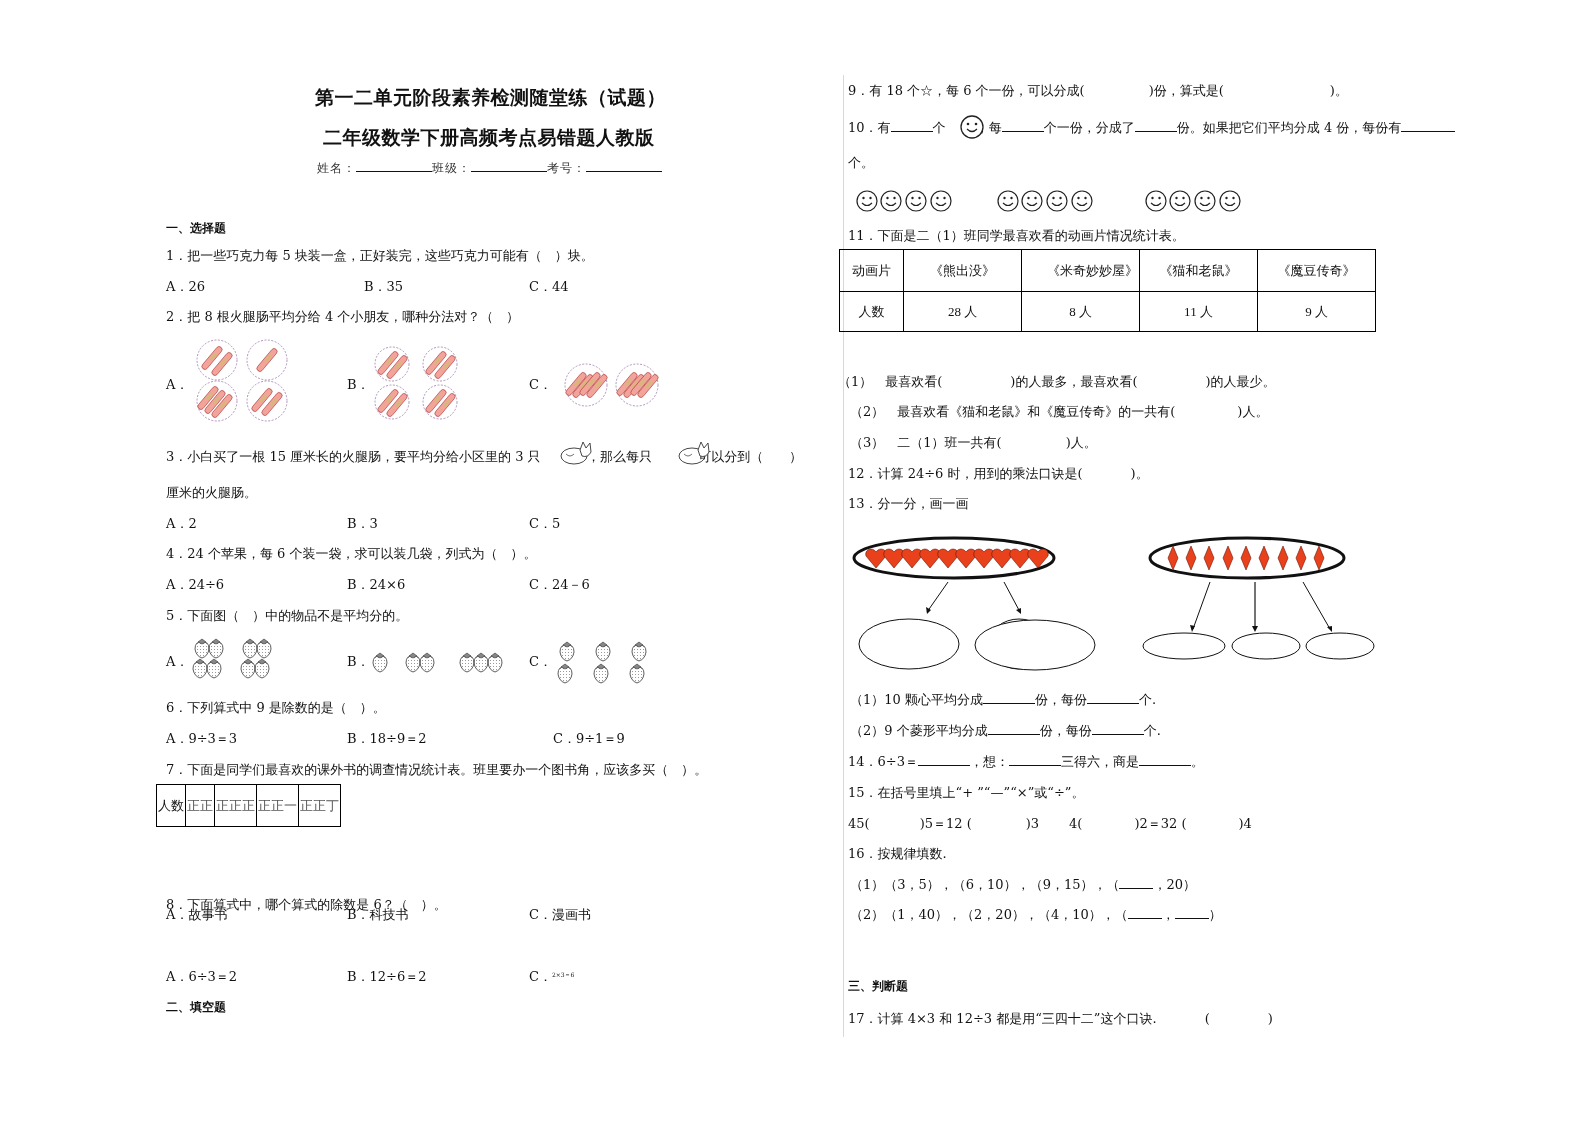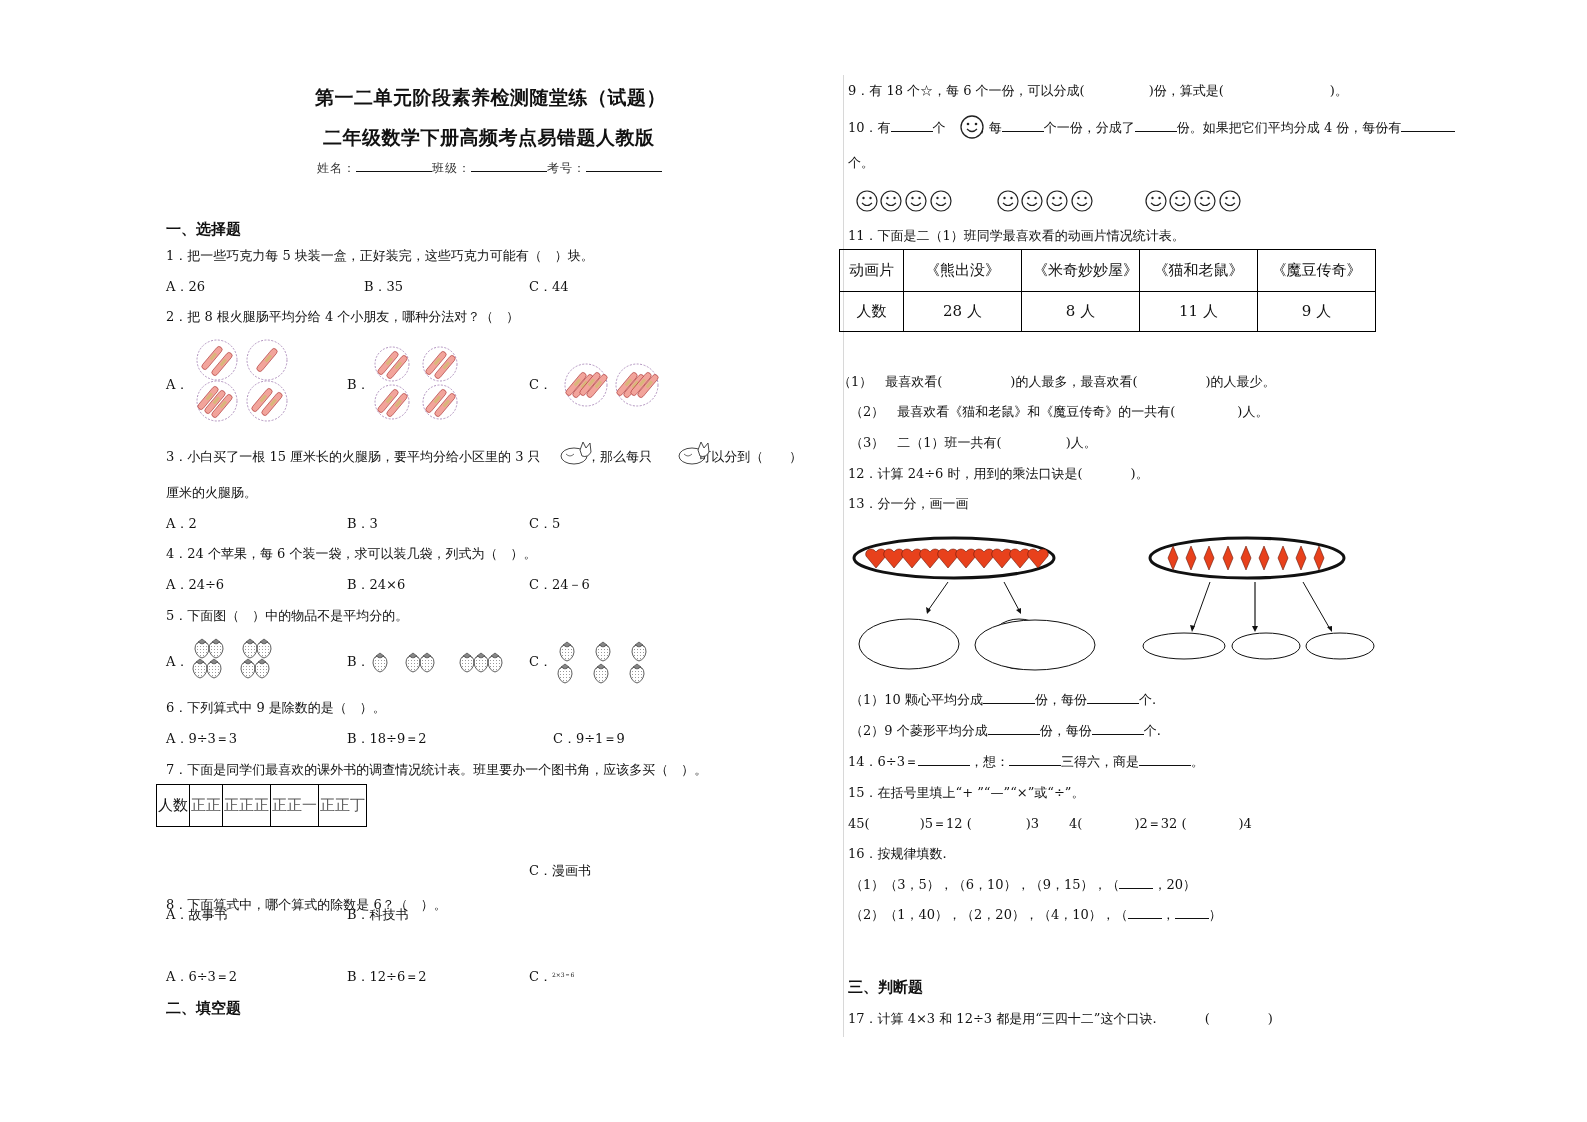--- a/index.html
+++ b/index.html
@@ -9,25 +9,25 @@
     color: #111;
     font-size: 13px;
   }
   .abs { position: absolute; white-space: nowrap; }
   .title {
     font-family: "DejaVu Sans", "Liberation Sans", sans-serif;
     font-weight: bold; font-size: 19px; letter-spacing: 0.5px;
   }
   .info { font-size: 12px; color: #333; letter-spacing: 1px; }
   .blank-line { display: inline-block; border-bottom: 1px solid #111; height: 12px; vertical-align: baseline; }
-  .section { font-family: "DejaVu Sans", "Liberation Sans", sans-serif; font-weight: bold; font-size: 15px; }
+  .section { font-family: "DejaVu Sans", "Liberation Sans", sans-serif; font-weight: bold; font-size: 12px; }
   .q { font-size: 13px; }
   .divider { position: absolute; left: 843px; top: 75px; width: 1px; height: 962px; background: #d8d8d8; }
   table.grid { border-collapse: collapse; position: absolute; }
-  table.grid td { border: 1px solid #000; text-align: center; font-size: 15px; }
+  table.grid td { border: 1px solid #000; text-align: center; font-size: 13px; font-family: Liberation Serif, serif; }
   .tally { color: #555; }
   svg { position: absolute; overflow: visible; }
   .blank { display: inline-block; }
 </style>
 </head>
 <body>
 
 <div class="abs title" style="left:315px; top:85px;">第一二单元阶段素养检测随堂练（试题）</div>
 <div class="abs title" style="left:323px; top:125px;">二年级数学下册高频考点易错题人教版</div>
 
@@ -230,21 +230,21 @@
     <td>人数</td>
     <td class="tally">正正</td>
     <td class="tally">正正正</td>
     <td class="tally">正正一</td>
     <td class="tally">正正丁</td>
   </tr>
 </tbody>
   </table>
 <div class="abs q" style="left:166px; top:906px;">A．故事书</div>
 <div class="abs q" style="left:347px; top:906px;">B．科技书</div>
-<div class="abs q" style="left:529px; top:862px;">C．漫画书</div>
+<div class="abs q" style="left:529px; top:906px;">C．漫画书</div>
 
 <div class="abs q" style="left:166px; top:896px;">8．下面算式中，哪个算式的除数是 6？（　）。</div>
 <div class="abs q" style="left:166px; top:968px;">A．6÷3＝2</div>
 <div class="abs q" style="left:347px; top:968px;">B．12÷6＝2</div>
 <div class="abs q" style="left:529px; top:968px;">
   <span>C．</span><span style="font-size:6px; vertical-align:4px;">2×3＝6</span>
 </div>
 
 <div class="abs section" style="left:166px; top:999px;">二、填空题</div>
 

